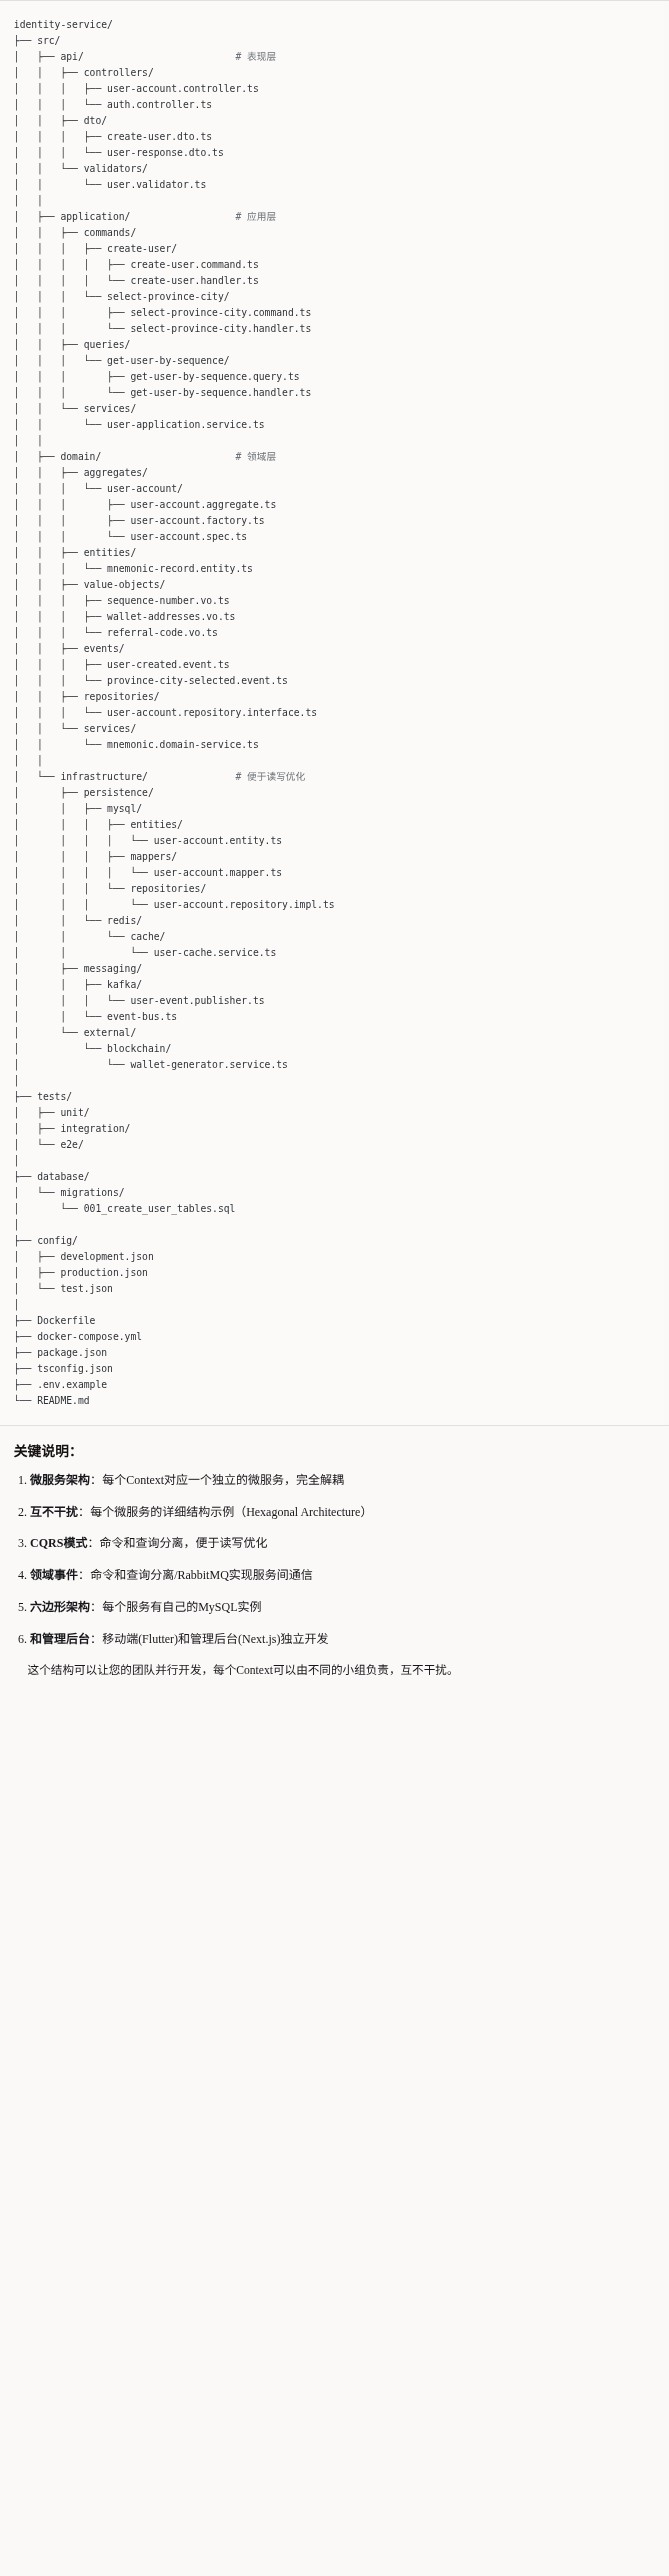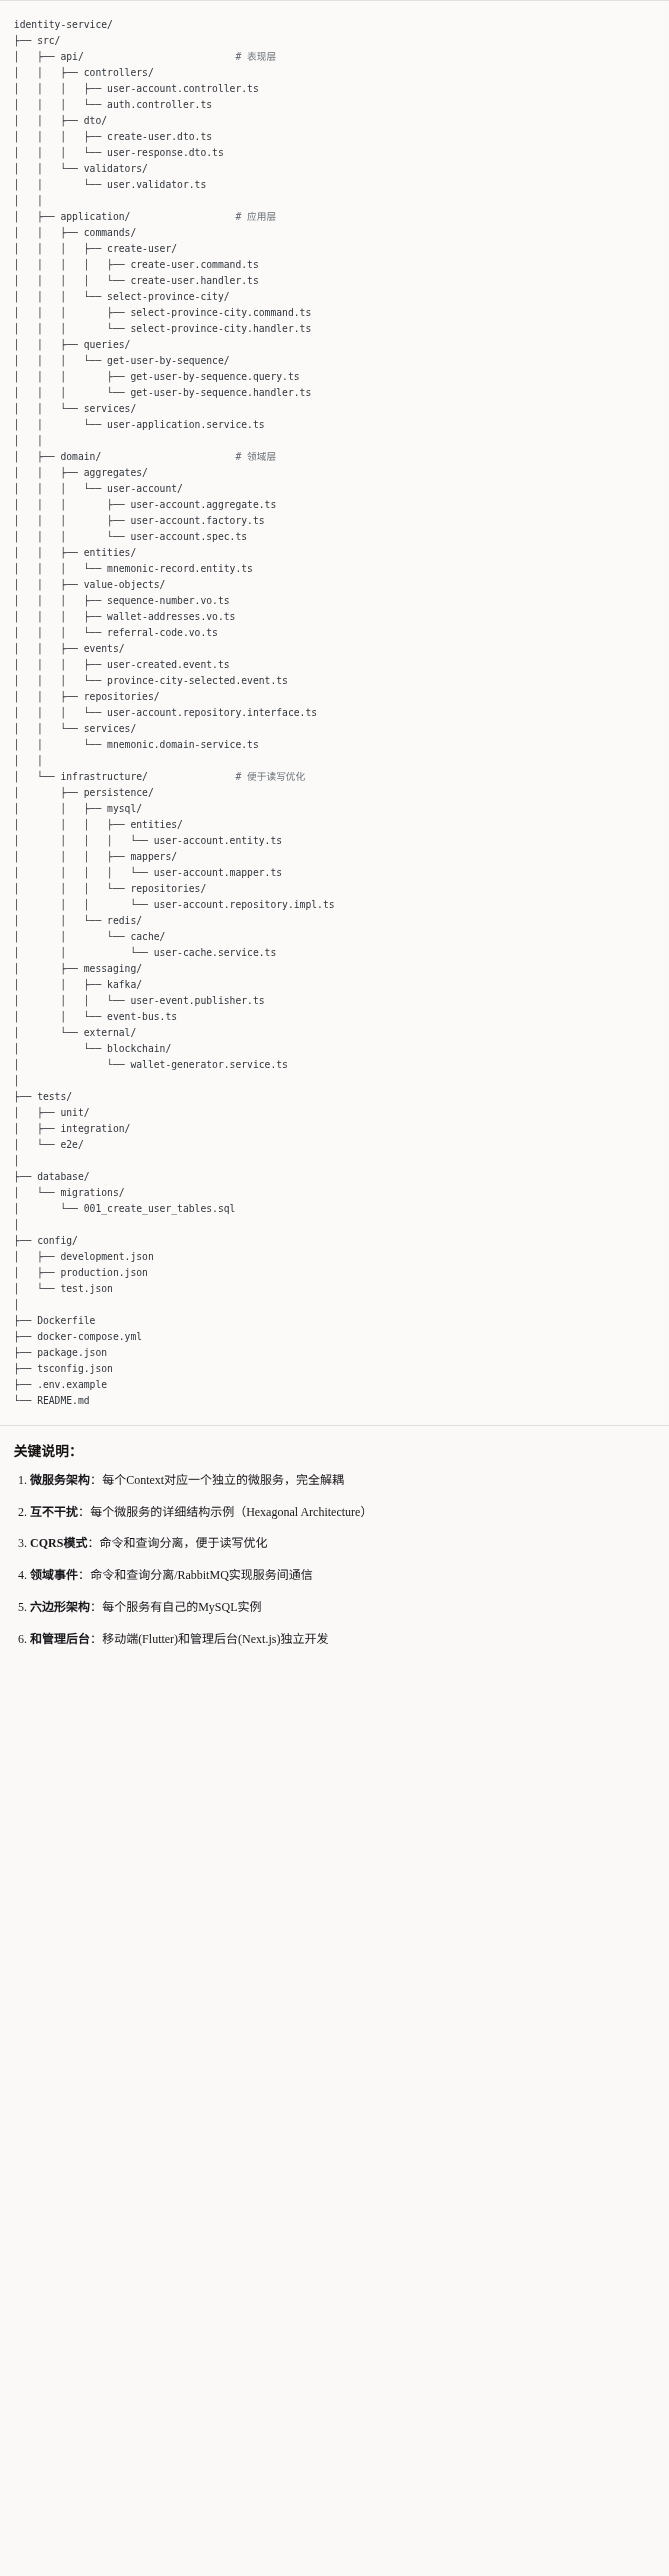--- a/index.html
+++ b/index.html
@@ -213,16 +213,17 @@
         <b>领域事件</b><span>：</span><span>命令和查询分离/RabbitMQ实现服务间通信</span>
       </li>
       <li>
         <b>六边形架构</b><span>：</span><span>每个服务有自己的MySQL实例</span>
       </li>
       <li>
         <b>和管理后台</b><span>：</span><span>移动端(Flutter)和管理后台(Next.js)独立开发</span>
       </li>
     </ol>
 
+    <p class="closing">这个结构可以让您的团队并行开发，每个Context可以由不同的小组负责，互不干扰。</p>
   </div>
 
 </div>
 
 
 </body></html>

